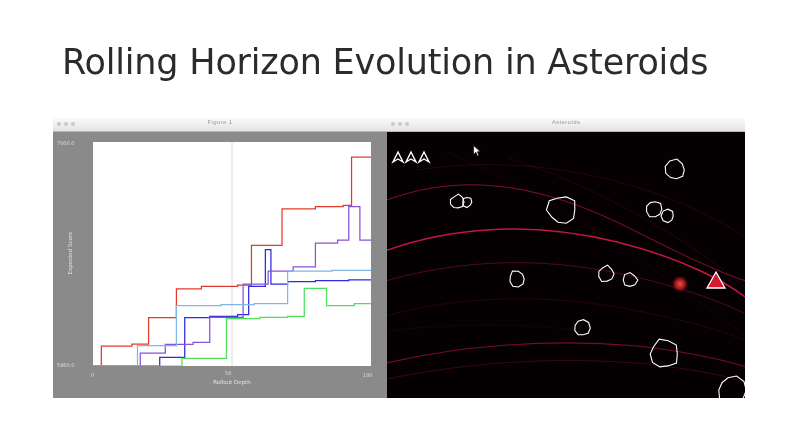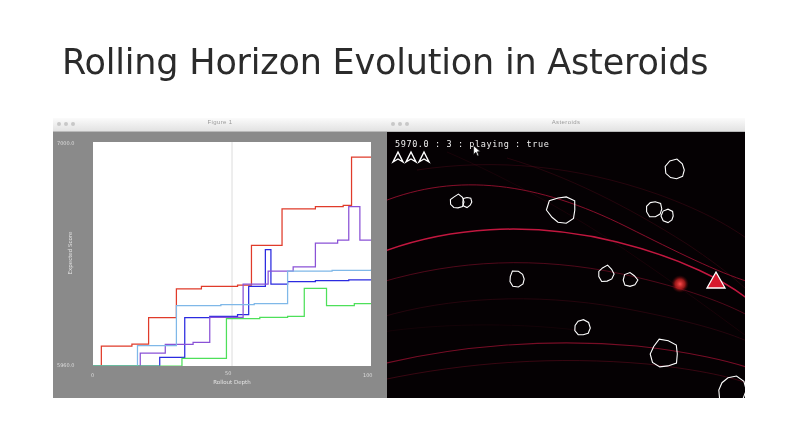--- a/index.html
+++ b/index.html
@@ -230,20 +230,19 @@
               <stop offset="0%" stop-color="#ff4d4d" stop-opacity="1"></stop>
               <stop offset="55%" stop-color="#c81f1f" stop-opacity="0.75"></stop>
               <stop offset="100%" stop-color="#3a0407" stop-opacity="0"></stop>
             </radialGradient>
           </defs>
           <circle cx="293" cy="152" r="9" fill="url(#bulletGlow)"></circle>
           <path d="M329,140 L338,156 L320,156 Z" fill="#d61a2e" stroke="#ffffff" stroke-width="1.3"></path>
         </g>
     </svg>
 
-    <div id="hud-score">5970.0 : 3 : playing : true</div>
 
     <svg id="mouse-cursor" viewBox="0 0 8 12">
       <path d="M0.6,0.6 L0.6,9.4 L2.9,7.3 L4.4,10.9 L5.8,10.2 L4.4,6.8 L7.2,6.6 Z" fill="#ffffff" stroke="#111111" stroke-width="0.7"></path>
     </svg>
 
   </div>
 </div>
 
 </body></html>

